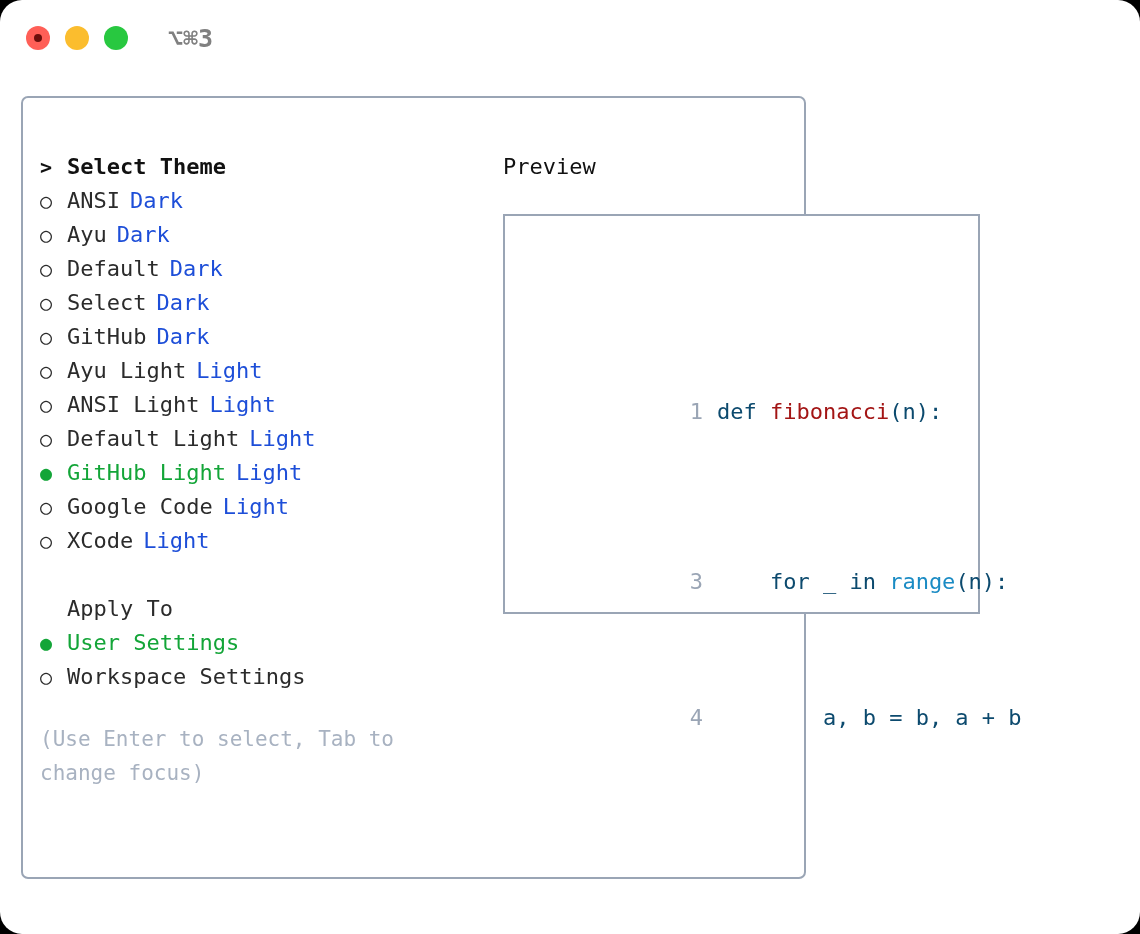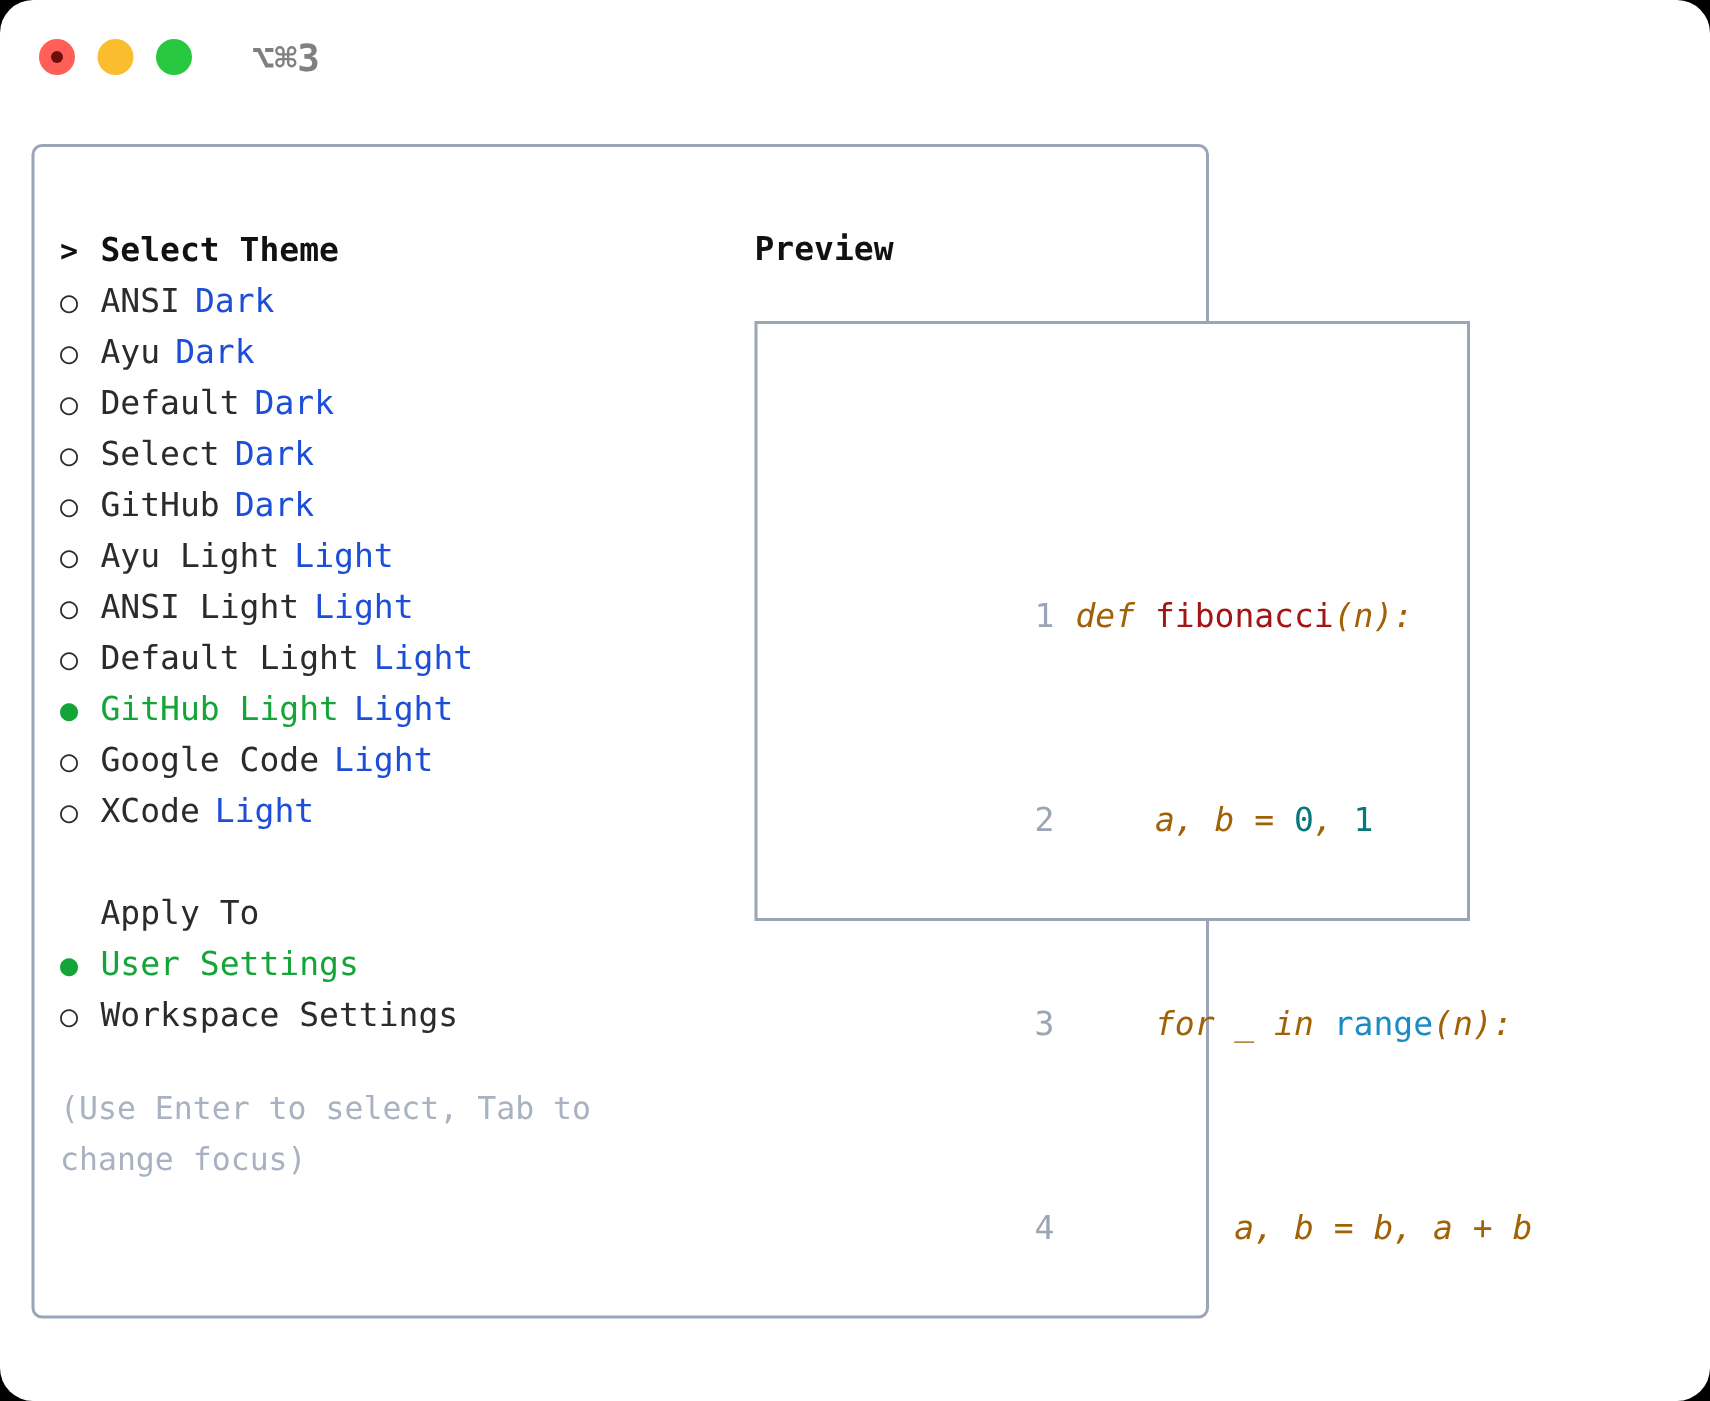--- a/index.html
+++ b/index.html
@@ -128,21 +128,21 @@
   }
 
   
   #right-col {
     position: absolute;
     left: 480px; top: 52px;
     width: 490px;
   }
   #preview-title {
     font-size: 22px;
-    font-weight: bold;
+    font-weight: normal;
     color: #111111;
     line-height: 34px;
     height: 34px;
   }
   #preview-box {
     margin-top: 30px;
     width: 477px;
     height: 400px;
     border: 2px solid #9aa5b5;
     background: #ffffff;
@@ -157,21 +157,21 @@
     white-space: pre;
   }
   .cl { display: block; height: 34px; }
   .ln {
     display: inline-block;
     width: 26px;
     text-align: right;
     color: #9aa5b5;
     margin-right: 14px;
   }
-  .tok-plain { color: #a16207; font-style: italic; }
+  .tok-plain { color: #0c4a6e; }
   .tok-fn    { color: #a31515; }
   .tok-num   { color: #08787c; }
   .tok-call  { color: #1a8bc4; }
 </style>
 </head>
 <body>
 
 <div id="window">
 
   <div id="titlebar">
@@ -256,23 +256,20 @@
     <div id="right-col">
       <div id="preview-title">Preview</div>
 
       <div id="preview-box">
         <div id="code">
 
           <span class="cl">
             <span class="ln">1</span><span class="tok-plain">def </span><span class="tok-fn">fibonacci</span><span class="tok-plain">(n):</span>
           </span>
 
-          <span class="cl">
-            <span class="ln">2</span><span class="tok-plain">    a, b = </span><span class="tok-num">0</span><span class="tok-plain">, </span><span class="tok-num">1</span>
-          </span>
 
           <span class="cl">
             <span class="ln">3</span><span class="tok-plain">    for _ in </span><span class="tok-call">range</span><span class="tok-plain">(n):</span>
           </span>
 
           <span class="cl">
             <span class="ln">4</span><span class="tok-plain">        a, b = b, a + b</span>
           </span>
 
           <span class="cl">

